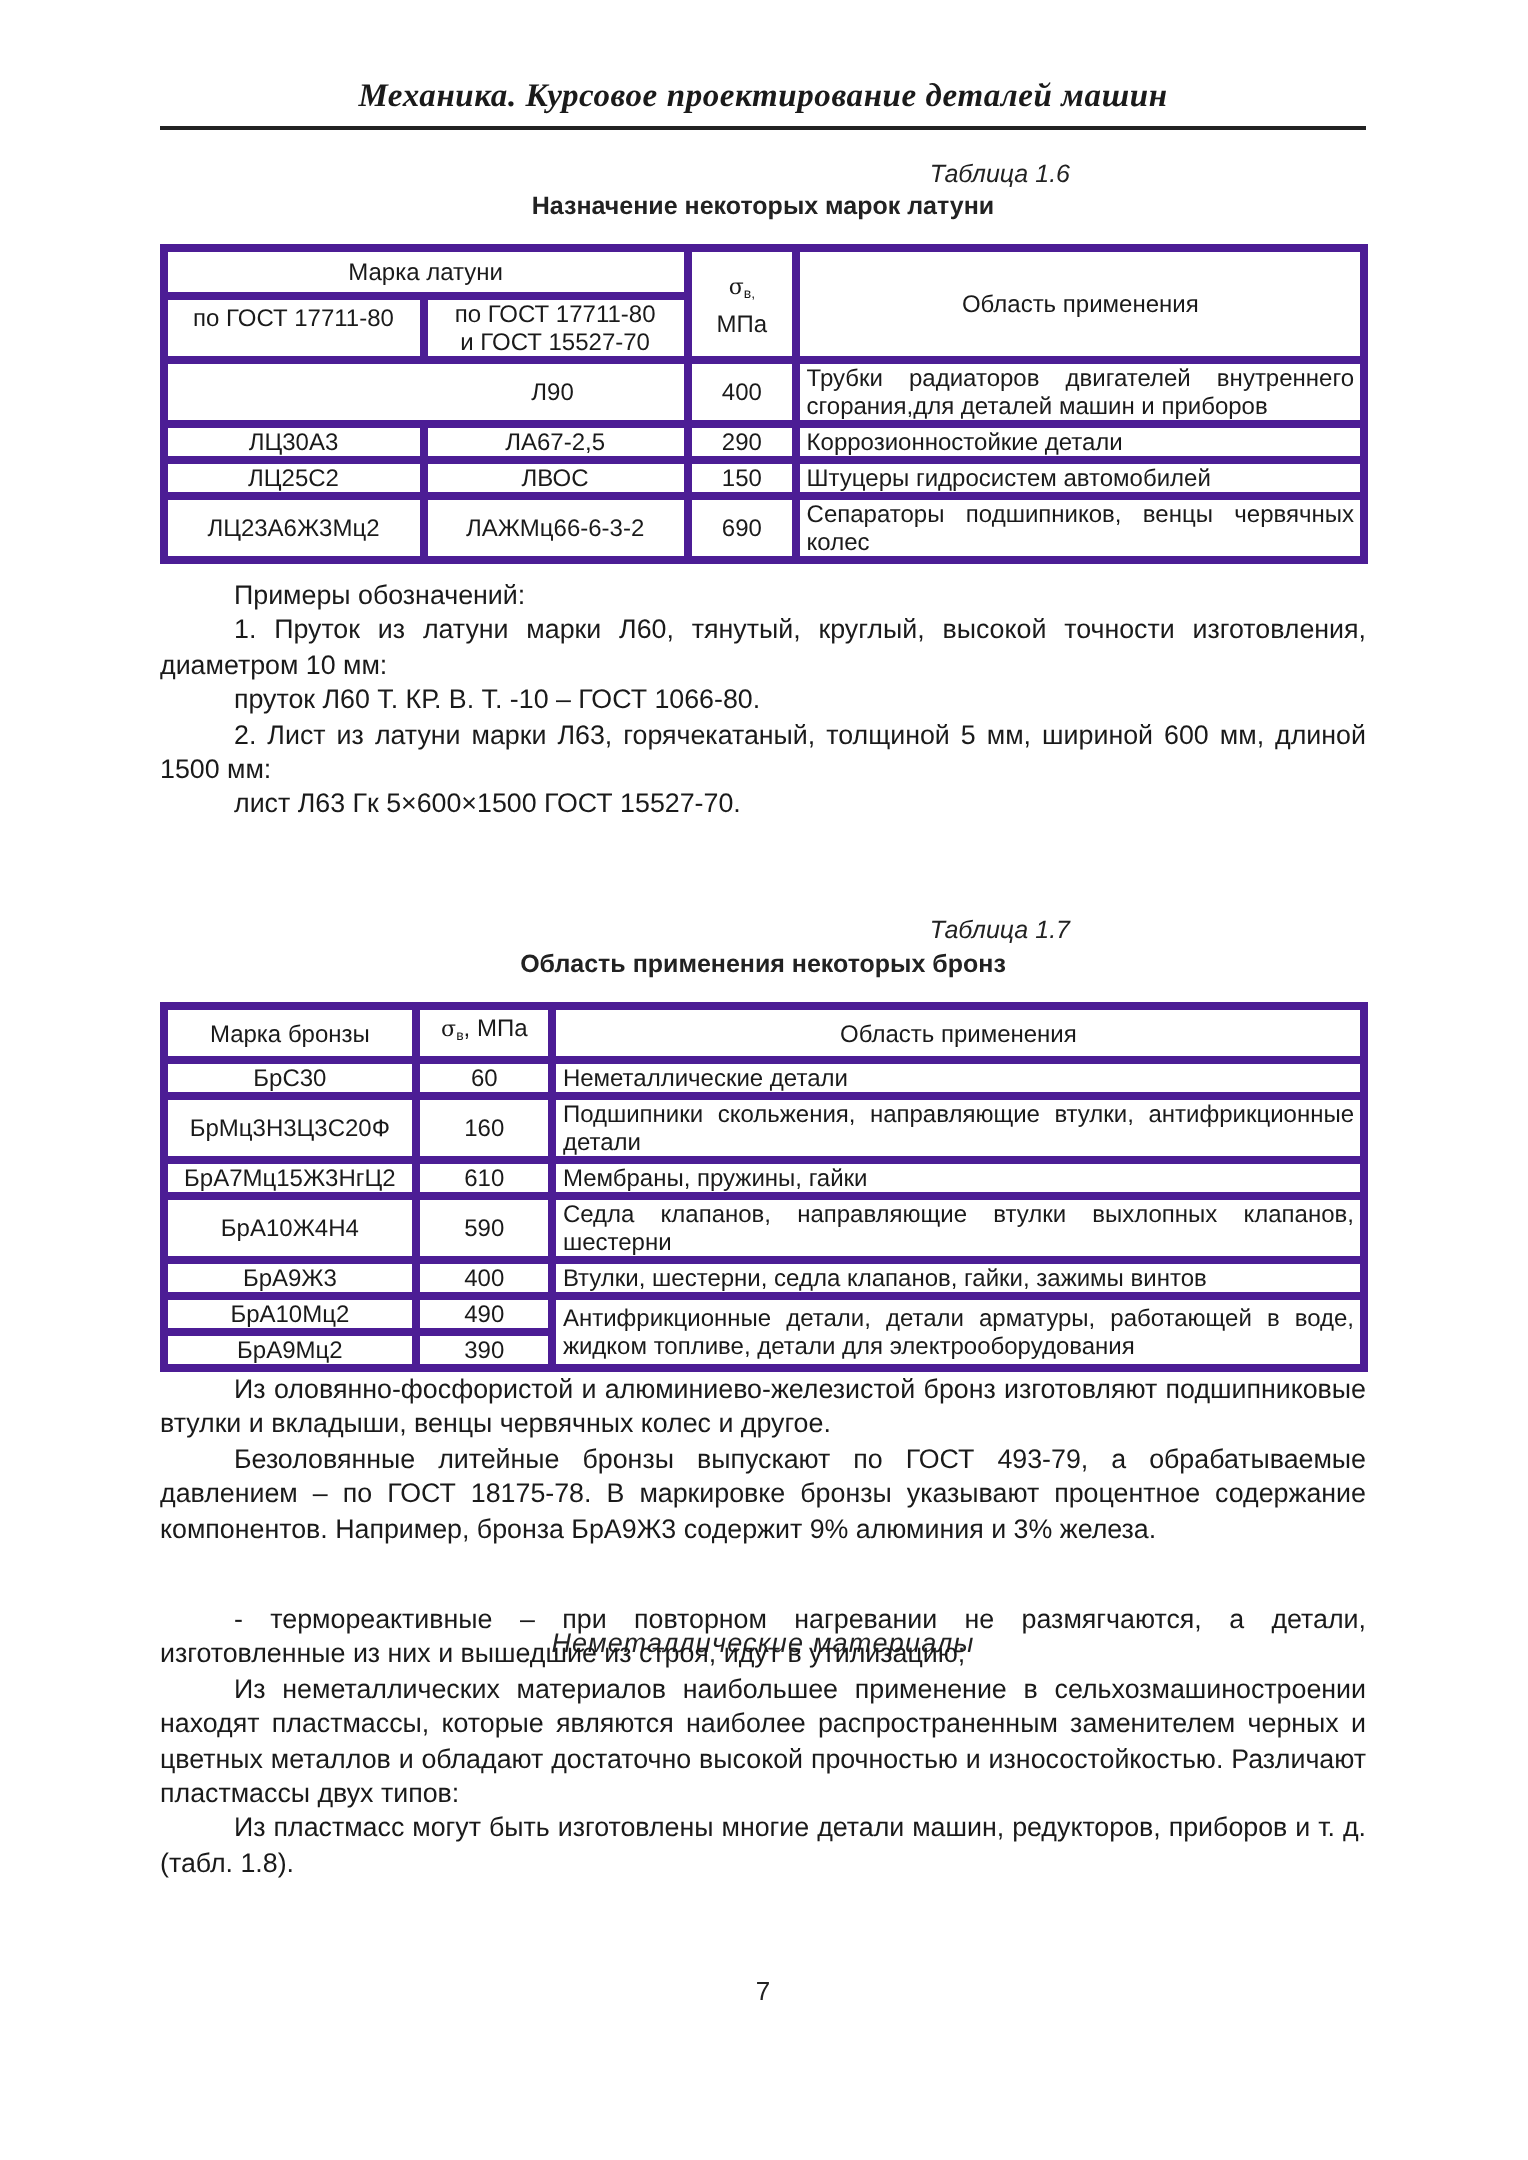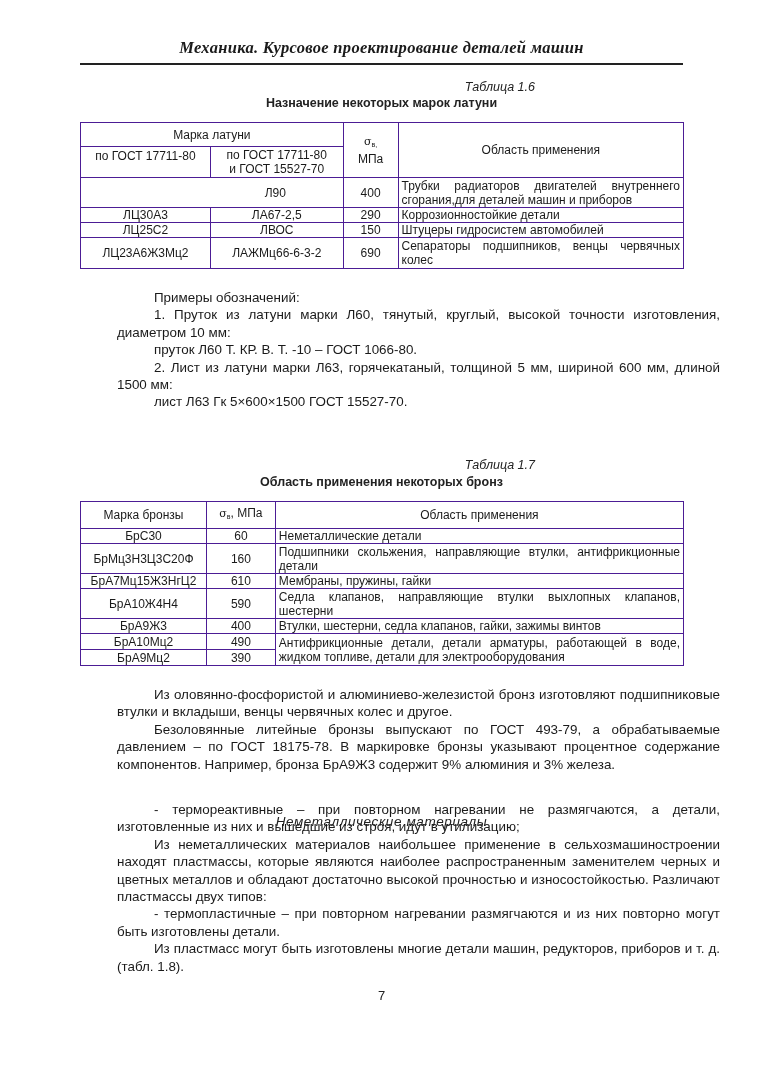--- a/index.html
+++ b/index.html
@@ -8,27 +8,27 @@
   .page { position: absolute; left: 0; top: 0; width: 616px; height: 1080px; }
 
   .running-head { position: absolute; left: 80px; width: 603px; top: 38px; text-align: center;
     font-family: "Liberation Serif", serif; font-style: italic; font-weight: bold; font-size: 16.5px; letter-spacing: 0.3px; color:#1a1a1a; }
   .head-rule { position: absolute; left: 80px; width: 603px; top: 63px; height: 0; border-top: 2px solid #222; }
 
   .caption-right { position: absolute; right: 81px; font-style: italic; font-size: 12.5px; color:#222; }
   .table-title { position: absolute; left: 80px; width: 603px; text-align: center; font-weight: bold; font-size: 12.5px; color:#222; }
 
   table.grid { position: absolute; border-collapse: collapse; font-size: 12px; color:#1a1a1a; }
-  table.grid td { border: 1px solid #4c1d95; padding: 0 3px; line-height: 14px; vertical-align: middle; }
+  table.grid td { border: 4px solid #4c1d95; padding: 0 3px; line-height: 14px; vertical-align: middle; }
   table.grid td.c { text-align: center; }
   table.grid td.j { text-align: justify; text-align-last: left; }
   .sig { font-family: "DejaVu Serif", serif; font-size: 11px; }
   .sub { font-size: 7px; vertical-align: -2px; }
 
-  .text { position: absolute; left: 80px; width: 603px; font-size: 13.4px; line-height: 17.4px; color:#1a1a1a;margin-left:37px; }
+  .text { position: absolute; left: 80px; width: 603px; font-size: 13.4px; line-height: 17.4px; color:#1a1a1a; }
   .text p { margin: 0; text-align: justify; }
   .ind { text-indent: 37px; }
   .italic { font-style: italic; }
 
   .section-title { position: absolute; left: 80px; width: 603px; text-align: center; font-style: italic; font-size: 13.5px; letter-spacing: 0.6px; color:#222; }
   .page-number { position: absolute; left: 80px; width: 603px; top: 988px; text-align: center; font-size: 13px; color:#222; }
 </style>
 </head>
 <body>
 
@@ -153,18 +153,17 @@
   <div class="text" style="top:686px;">
     <p class="ind">Из оловянно-фосфористой и алюминиево-железистой бронз изготовляют подшипниковые втулки и вкладыши, венцы червячных колес и другое.</p>
     <p class="ind">Безоловянные литейные бронзы выпускают по ГОСТ 493-79, а обрабатываемые давлением – по ГОСТ 18175-78. В маркировке бронзы указывают процентное содержание компонентов. Например, бронза БрА9Ж3 содержит 9% алюминия и 3% железа.</p>
   </div>
 
   <div class="section-title" style="top:814px;">Неметаллические материалы</div>
 
   <div class="text" style="top:801px;">
     <p class="ind">- термореактивные – при повторном нагревании не размягчаются, а детали, изготовленные из них и вышедшие из строя, идут в утилизацию;</p>
     <p class="ind">Из неметаллических материалов наибольшее применение в сельхозмашиностроении находят пластмассы, которые являются наиболее распространенным заменителем черных и цветных металлов и обладают достаточно высокой прочностью и износостойкостью. Различают пластмассы двух типов:</p>
-    <p class="ind">- термопластичные – при повторном нагревании размягчаются и из них повторно могут быть изготовлены детали.</p>
     <p class="ind">Из пластмасс могут быть изготовлены многие детали машин, редукторов, приборов и т. д. (табл. 1.8).</p>
   </div>
 
   <div class="page-number">7</div>
 </div>
 
 </body></html>

